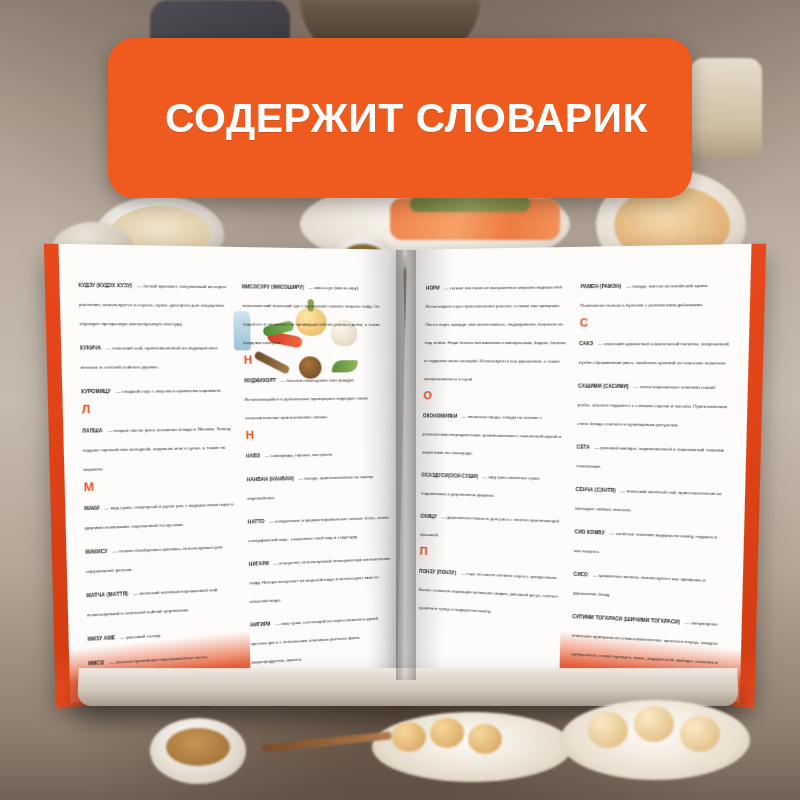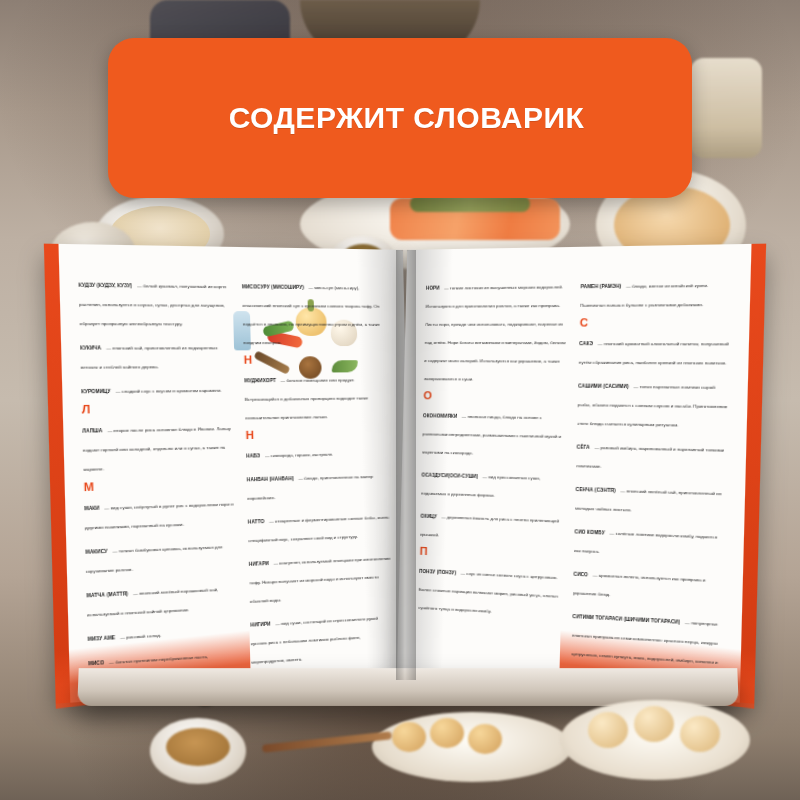--- a/index.html
+++ b/index.html
@@ -43,21 +43,21 @@
   }
   .banner .line {
     color: #ffffff;
     font-weight: bold;
     letter-spacing: 0.5px;
     text-transform: uppercase;
     line-height: 1.08;
     text-align: center;
     text-shadow: 0 1px 0 rgba(0,0,0,0.12);
   }
-  .banner .l1 { font-size: 30px; margin-left: 13px; }
+  .banner .l1 { font-size: 41px; margin-left: 13px; }
   .banner .l2 { font-size: 39px; margin-top: 8px; }
 
   
   .book {
     position: absolute;
     left: 60px; top: 250px;
     width: 690px; height: 470px;
     z-index: 20;
   }
   .page {

